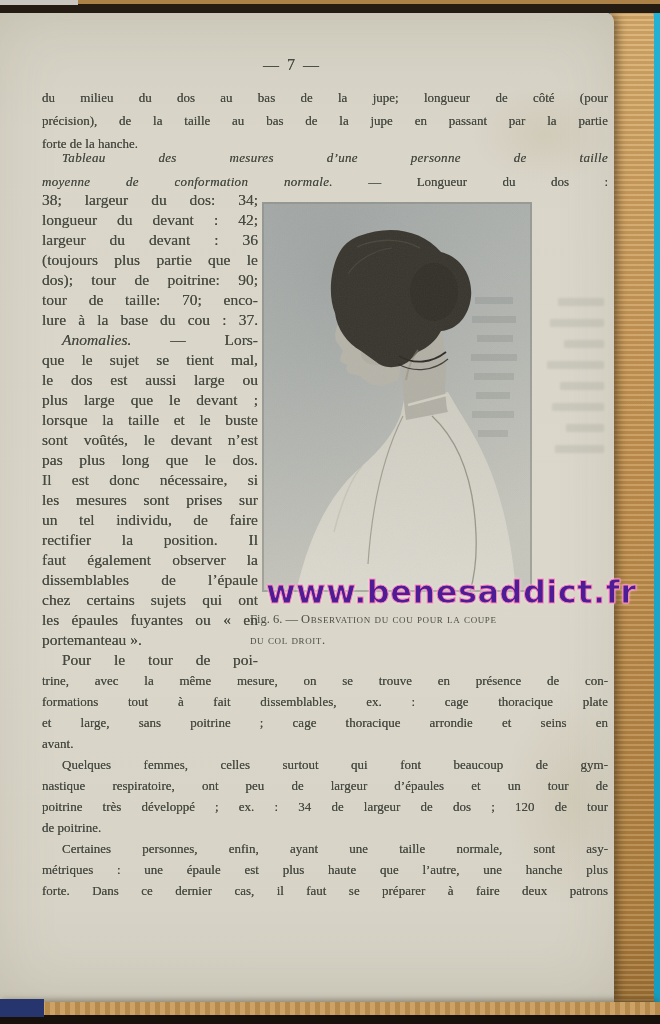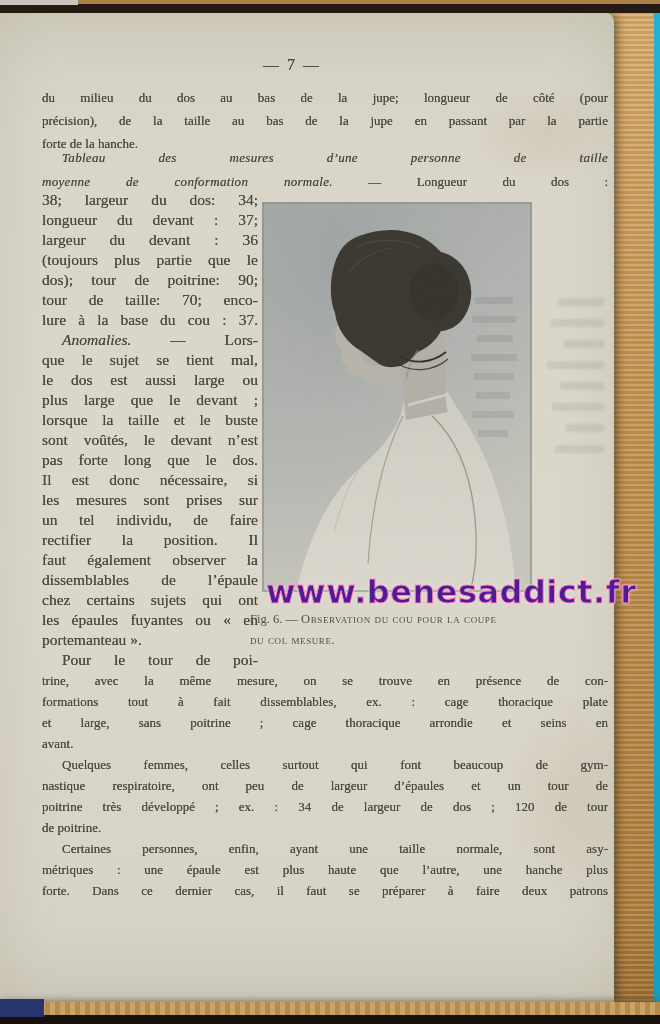--- a/index.html
+++ b/index.html
@@ -91,33 +91,33 @@
     <div class="last">forte de la hanche.</div>
   </div>
 
   <div id="tableau" class="block ink">
     <div class="jl ind bi">Tableau des mesures d’une personne de taille</div>
     <div class="jl"><span class="bi">moyenne de conformation normale.</span> <span>— Longueur du dos :</span></div>
   </div>
 
   <div id="leftcol" class="block ink">
     <div class="jl">38; largeur du dos: 34;</div>
-    <div class="jl">longueur du devant : 37;</div>
+    <div class="jl">longueur du devant : 42;</div>
     <div class="jl">largeur du devant : 36</div>
     <div class="jl">(toujours plus partie que le</div>
     <div class="jl">dos); tour de poitrine: 90;</div>
     <div class="jl">tour de taille: 70; enco-</div>
     <div class="jl">lure à la base du cou : 37.</div>
     <div class="jl ind"><span class="bi">Anomalies.</span> <span>— Lors-</span></div>
     <div class="jl">que le sujet se tient mal,</div>
     <div class="jl">le dos est aussi large ou</div>
     <div class="jl">plus large que le devant ;</div>
     <div class="jl">lorsque la taille et le buste</div>
     <div class="jl">sont voûtés, le devant n’est</div>
-    <div class="jl">pas forte long que le dos.</div>
+    <div class="jl">pas plus long que le dos.</div>
     <div class="jl">Il est donc nécessaire, si</div>
     <div class="jl">les mesures sont prises sur</div>
     <div class="jl">un tel individu, de faire</div>
     <div class="jl">rectifier la position. Il</div>
     <div class="jl">faut également observer la</div>
     <div class="jl">dissemblables de l’épaule</div>
     <div class="jl">chez certains sujets qui ont</div>
     <div class="jl">les épaules fuyantes ou « en</div>
     <div class="last">portemanteau ».</div>
     <div class="jl ind">Pour le tour de poi-</div>
@@ -172,21 +172,21 @@
       <path d="M170 214 C198 240 212 282 214 332 C215 356 212 376 208 390" stroke="#8a8679" stroke-width="1.3" fill="none" opacity="0.8"></path>
       <path d="M146 203 L184 193" stroke="#e6e3d8" stroke-width="2.5" opacity="0.6"></path>
       <path d="M100 264 C90 276 80 298 72 330" stroke="#b9b6aa" stroke-width="1.5" fill="none" opacity="0.5"></path>
       <rect width="270" height="390" filter="url(#noise)" opacity="0.07"></rect>
       <rect x="1" y="1" width="268" height="388" fill="none" stroke="#8b8d85" stroke-width="2" opacity="0.6"></rect>
     </svg>
   </div>
 
   <div id="caption">
     <div><span>Fig. 6. — </span><span class="sc">Observation du cou pour la coupe</span></div>
-    <div class="sc">du col mesure.</div>
+    <div class="sc">du col droit.</div>
   </div>
 
   <div id="watermark">www.benesaddict.fr</div>
 
   <div id="bodytext" class="block ink">
     <div class="jl">trine, avec la même mesure, on se trouve en présence de con-</div>
     <div class="jl">formations tout à fait dissemblables, ex. : cage thoracique plate</div>
     <div class="jl">et large, sans poitrine ; cage thoracique arrondie et seins en</div>
     <div class="last">avant.</div>
     <div class="jl ind">Quelques femmes, celles surtout qui font beaucoup de gym-</div>

